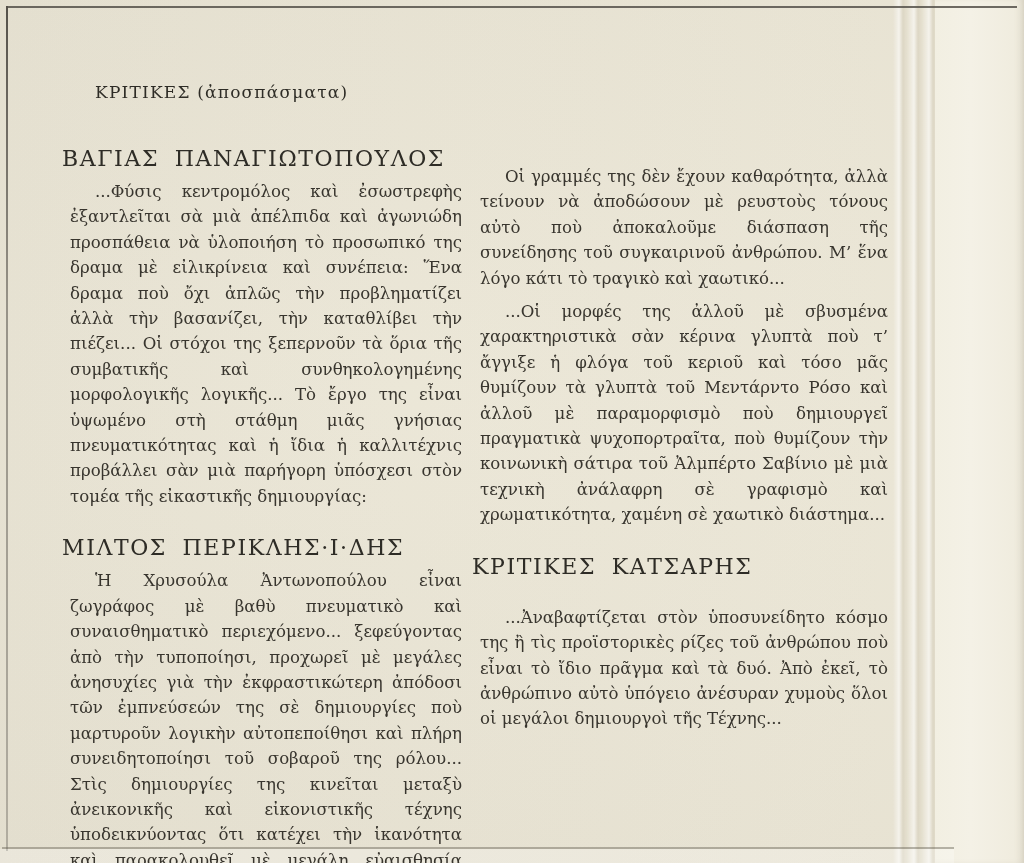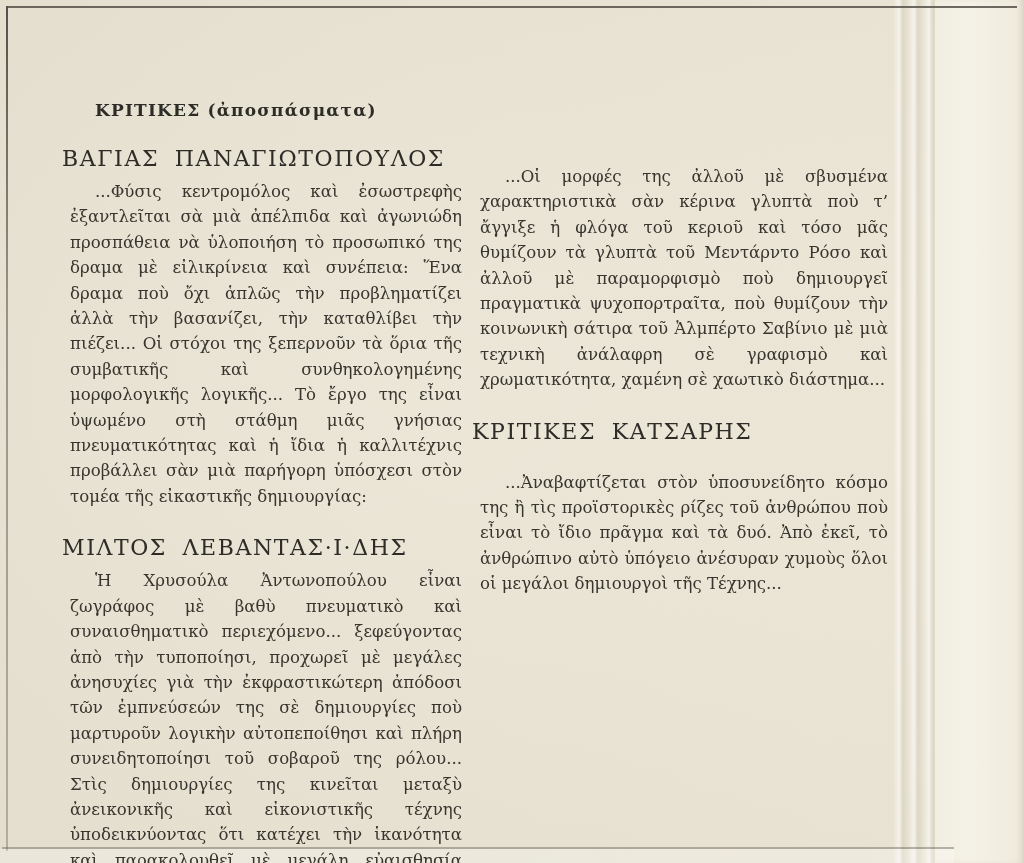--- a/index.html
+++ b/index.html
@@ -31,22 +31,22 @@
     box-shadow:-6px 0 10px -6px rgba(120,110,90,0.35) inset;
   }
   
   .edge-top{position:absolute;left:7px;top:6px;width:1010px;height:2px;background:#55514a;opacity:.85;}
   .edge-left{position:absolute;left:6px;top:6px;width:2px;height:845px;
     background:linear-gradient(180deg,#55514a 0%, rgba(85,81,74,.55) 35%, rgba(85,81,74,.35) 100%);}
   .edge-bottom{position:absolute;left:2px;top:847px;width:952px;height:2px;background:rgba(105,99,86,.45);}
   .below-edge{position:absolute;left:0;top:849px;width:954px;height:14px;background:rgba(255,255,255,.25);}
 
   .header{
-    position:absolute;left:95px;top:100px;
-    font-size:17px;font-weight:bold;letter-spacing:1.2px;color:#2e2c26;
+    position:absolute;left:95px;top:82px;
+    font-size:17px;font-weight:normal;letter-spacing:1.2px;color:#2e2c26;
   }
   .col{position:absolute;width:408px;}
   .col-left{left:62px;top:146px;}
   .col-right{left:472px;top:156px;width:424px;}
 
   .sec-title{
     font-size:22px;font-weight:normal;letter-spacing:1.6px;word-spacing:7px;
     color:#2e2c26;margin:0 0 3px 0;
   }
   .sec{margin:0;}
@@ -74,27 +74,28 @@
   <div class="below-edge"></div>
 
   <div class="header">ΚΡΙΤΙΚΕΣ  (ἀποσπάσματα)</div>
 
   <div class="col col-left">
     <div class="sec">
       <h3 class="sec-title">ΒΑΓΙΑΣ ΠΑΝΑΓΙΩΤΟΠΟΥΛΟΣ</h3>
       <p class="body-par">...Φύσις κεντρομόλος καὶ ἐσωστρεφὴς ἐξαντλεῖται σὰ μιὰ ἀπέλπιδα καὶ ἀγωνιώδη προσπάθεια νὰ ὑλοποιήση τὸ προσωπικό της δραμα μὲ εἰλικρίνεια καὶ συνέπεια: Ἕνα δραμα ποὺ ὄχι ἁπλῶς τὴν προβληματίζει ἀλλὰ τὴν βασανίζει, τὴν καταθλίβει τὴν πιέζει... Οἱ στόχοι της ξεπερνοῦν τὰ ὅρια τῆς συμβατικῆς καὶ συνθηκολογημένης μορφολογικῆς λογικῆς... Τὸ ἔργο της εἶναι ὑψωμένο στὴ στάθμη μιᾶς γνήσιας πνευματικότητας καὶ ἡ ἴδια ἡ καλλιτέχνις προβάλλει σὰν μιὰ παρήγορη ὑπόσχεσι στὸν τομέα τῆς εἰκαστικῆς δημιουργίας:</p>
     </div>
     <div class="sec">
-      <h3 class="sec-title">ΜΙΛΤΟΣ ΛΕΒΑΝΤΑΣ·Ι·ΔΗΣ</h3>
+      <h3 class="sec-title">ΜΙΛΤΟΣ ΠΕΡΙΚΛΗΣ·Ι·ΔΗΣ</h3>
       <p class="body-par">Ἡ Χρυσούλα Ἀντωνοπούλου εἶναι ζωγράφος μὲ βαθὺ πνευματικὸ καὶ συναισθηματικὸ περιεχόμενο... ξεφεύγοντας ἀπὸ τὴν τυποποίησι, προχωρεῖ μὲ μεγάλες ἀνησυχίες γιὰ τὴν ἐκφραστικώτερη ἀπόδοσι τῶν ἐμπνεύσεών της σὲ δημιουργίες ποὺ μαρτυροῦν λογικὴν αὐτοπεποίθησι καὶ πλήρη συνειδητοποίησι τοῦ σοβαροῦ της ρόλου... Στὶς δημιουργίες της κινεῖται μεταξὺ ἀνεικονικῆς καὶ εἰκονιστικῆς τέχνης ὑποδεικνύοντας ὅτι κατέχει τὴν ἱκανότητα καὶ παρακολουθεῖ μὲ μεγάλη εὐαισθησία βαθύτερα τὴ σύγχρονη πραγματικότητα καὶ νὰ τὴν ἀπεικονίζη ὄχι μόνον μὲ λίγους πόνους ἀλλὰ καὶ μὲ παγχρωματικὴν ἁρμονίαν βαθυτέρας ἐκφραστικότητος.</p>
     </div>
   </div>
 
   <div class="col col-right">
     <div class="sec gap-title">
+      <p class="body-par">Οἱ γραμμές της δὲν ἔχουν καθαρότητα, ἀλλὰ τείνουν νὰ ἀποδώσουν μὲ ρευστοὺς τόνους αὐτὸ ποὺ ἀποκαλοῦμε διάσπαση τῆς συνείδησης τοῦ συγκαιρινοῦ ἀνθρώπου. Μ’ ἕνα λόγο κάτι τὸ τραγικὸ καὶ χαωτικό...</p>
       <p class="body-par">...Οἱ μορφές της ἀλλοῦ μὲ σβυσμένα χαρακτηριστικὰ σὰν κέρινα γλυπτὰ ποὺ τ’ ἄγγιξε ἡ φλόγα τοῦ κεριοῦ καὶ τόσο μᾶς θυμίζουν τὰ γλυπτὰ τοῦ Μεντάρντο Ρόσο καὶ ἀλλοῦ μὲ παραμορφισμὸ ποὺ δημιουργεῖ πραγματικὰ ψυχοπορτραῖτα, ποὺ θυμίζουν τὴν κοινωνικὴ σάτιρα τοῦ Ἀλμπέρτο Σαβίνιο μὲ μιὰ τεχνικὴ ἀνάλαφρη σὲ γραφισμὸ καὶ χρωματικότητα, χαμένη σὲ χαωτικὸ διάστημα...</p>
     </div>
     <div class="sec gap-title">
       <h3 class="sec-title">ΚΡΙΤΙΚΕΣ ΚΑΤΣΑΡΗΣ</h3>
       <p class="body-par">...Ἀναβαφτίζεται στὸν ὑποσυνείδητο κόσμο της ἢ τὶς προϊστορικὲς ρίζες τοῦ ἀνθρώπου ποὺ εἶναι τὸ ἴδιο πρᾶγμα καὶ τὰ δυό. Ἀπὸ ἐκεῖ, τὸ ἀνθρώπινο αὐτὸ ὑπόγειο ἀνέσυραν χυμοὺς ὅλοι οἱ μεγάλοι δημιουργοὶ τῆς Τέχνης...</p>
     </div>
   </div>
 
 </div>
 

